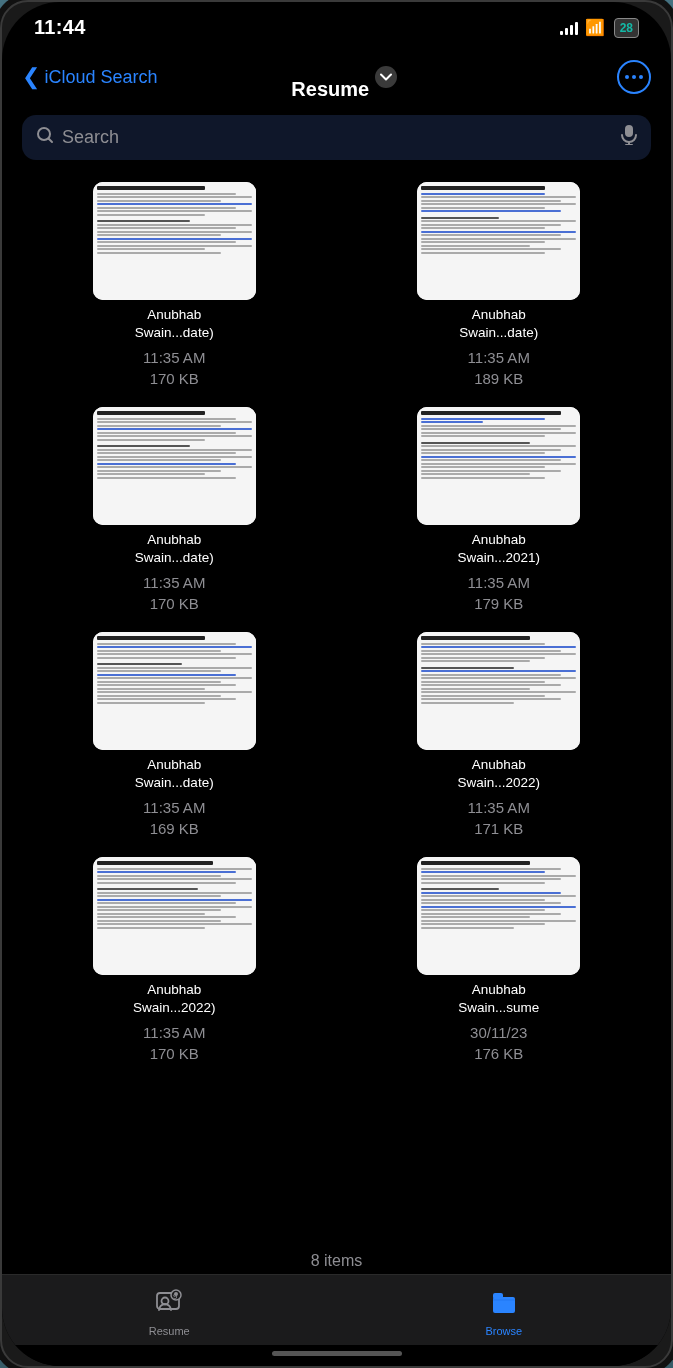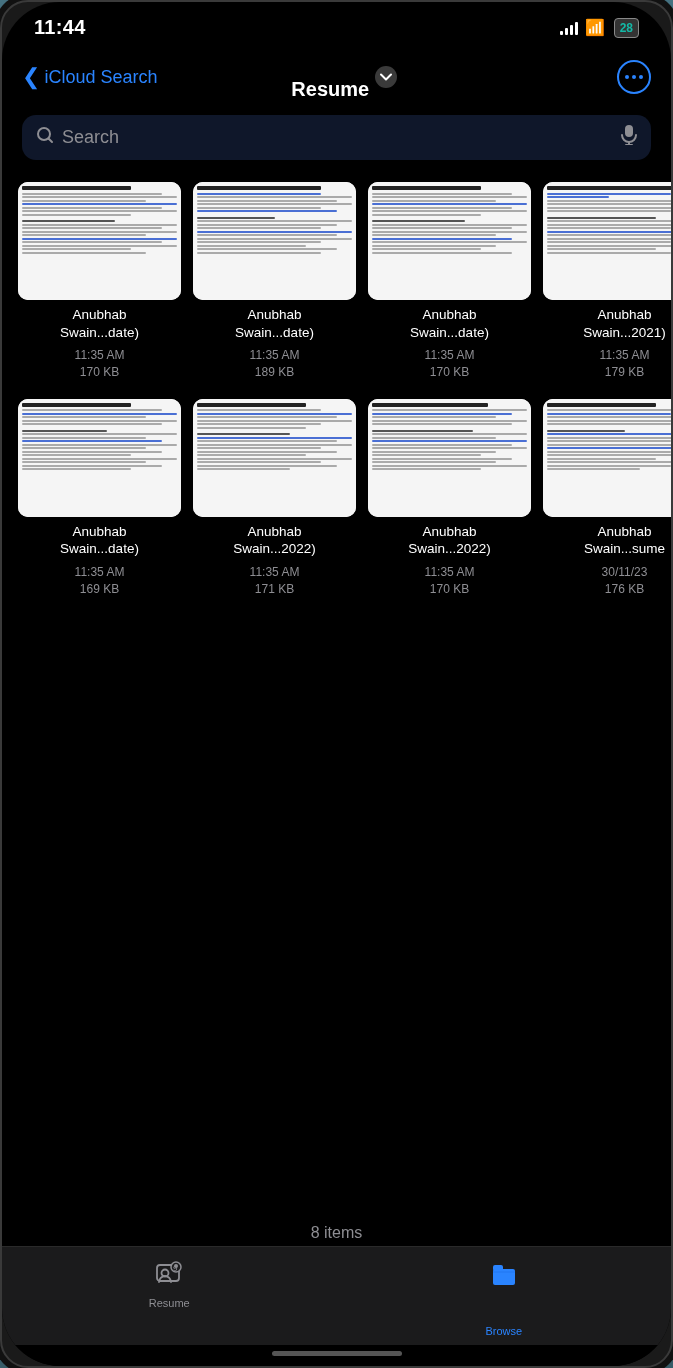--- a/index.html
+++ b/index.html
@@ -197,21 +197,21 @@
       color: #8e8e93;
       font-size: 18px;
     }
 
     
     .file-grid {
       flex: 1;
       overflow-y: auto;
       padding: 8px 16px;
       display: grid;
-      grid-template-columns: repeat(4, 1fr);
+      grid-template-columns: repeat(2, 1fr);
       gap: 18px 12px;
       align-content: start;
       scrollbar-width: none;
     }
 
     .file-grid::-webkit-scrollbar { display: none; }
 
     .file-item {
       display: flex;
       flex-direction: column;
@@ -232,21 +232,21 @@
 
     .file-name {
       color: #fff;
       font-size: 13.5px;
       text-align: center;
       line-height: 1.3;
     }
 
     .file-meta {
       color: #8e8e93;
-      font-size: 12px;
+      font-size: 15px;
       text-align: center;
       line-height: 1.4;
     }
 
     
     .items-count-bar {
       text-align: center;
       color: #8e8e93;
       font-size: 16px;
       padding: 8px 0 4px 0;
@@ -273,21 +273,21 @@
     }
 
     .tab-icon {
       font-size: 24px;
     }
 
     .tab-label {
       font-size: 11px;
     }
 
-    .tab-item.active .tab-label { color: #2a84ff; margin-top: 28px; }
+    .tab-item.active .tab-label { color: #2a84ff; }
     .tab-item.active .tab-icon { color: #2a84ff; }
     .tab-item:not(.active) .tab-label { color: #8e8e93; }
     .tab-item:not(.active) .tab-icon { color: #8e8e93; }
 
     .home-indicator {
       background: #000;
       display: flex;
       justify-content: center;
       padding: 6px 0 10px 0;
       flex-shrink: 0;

